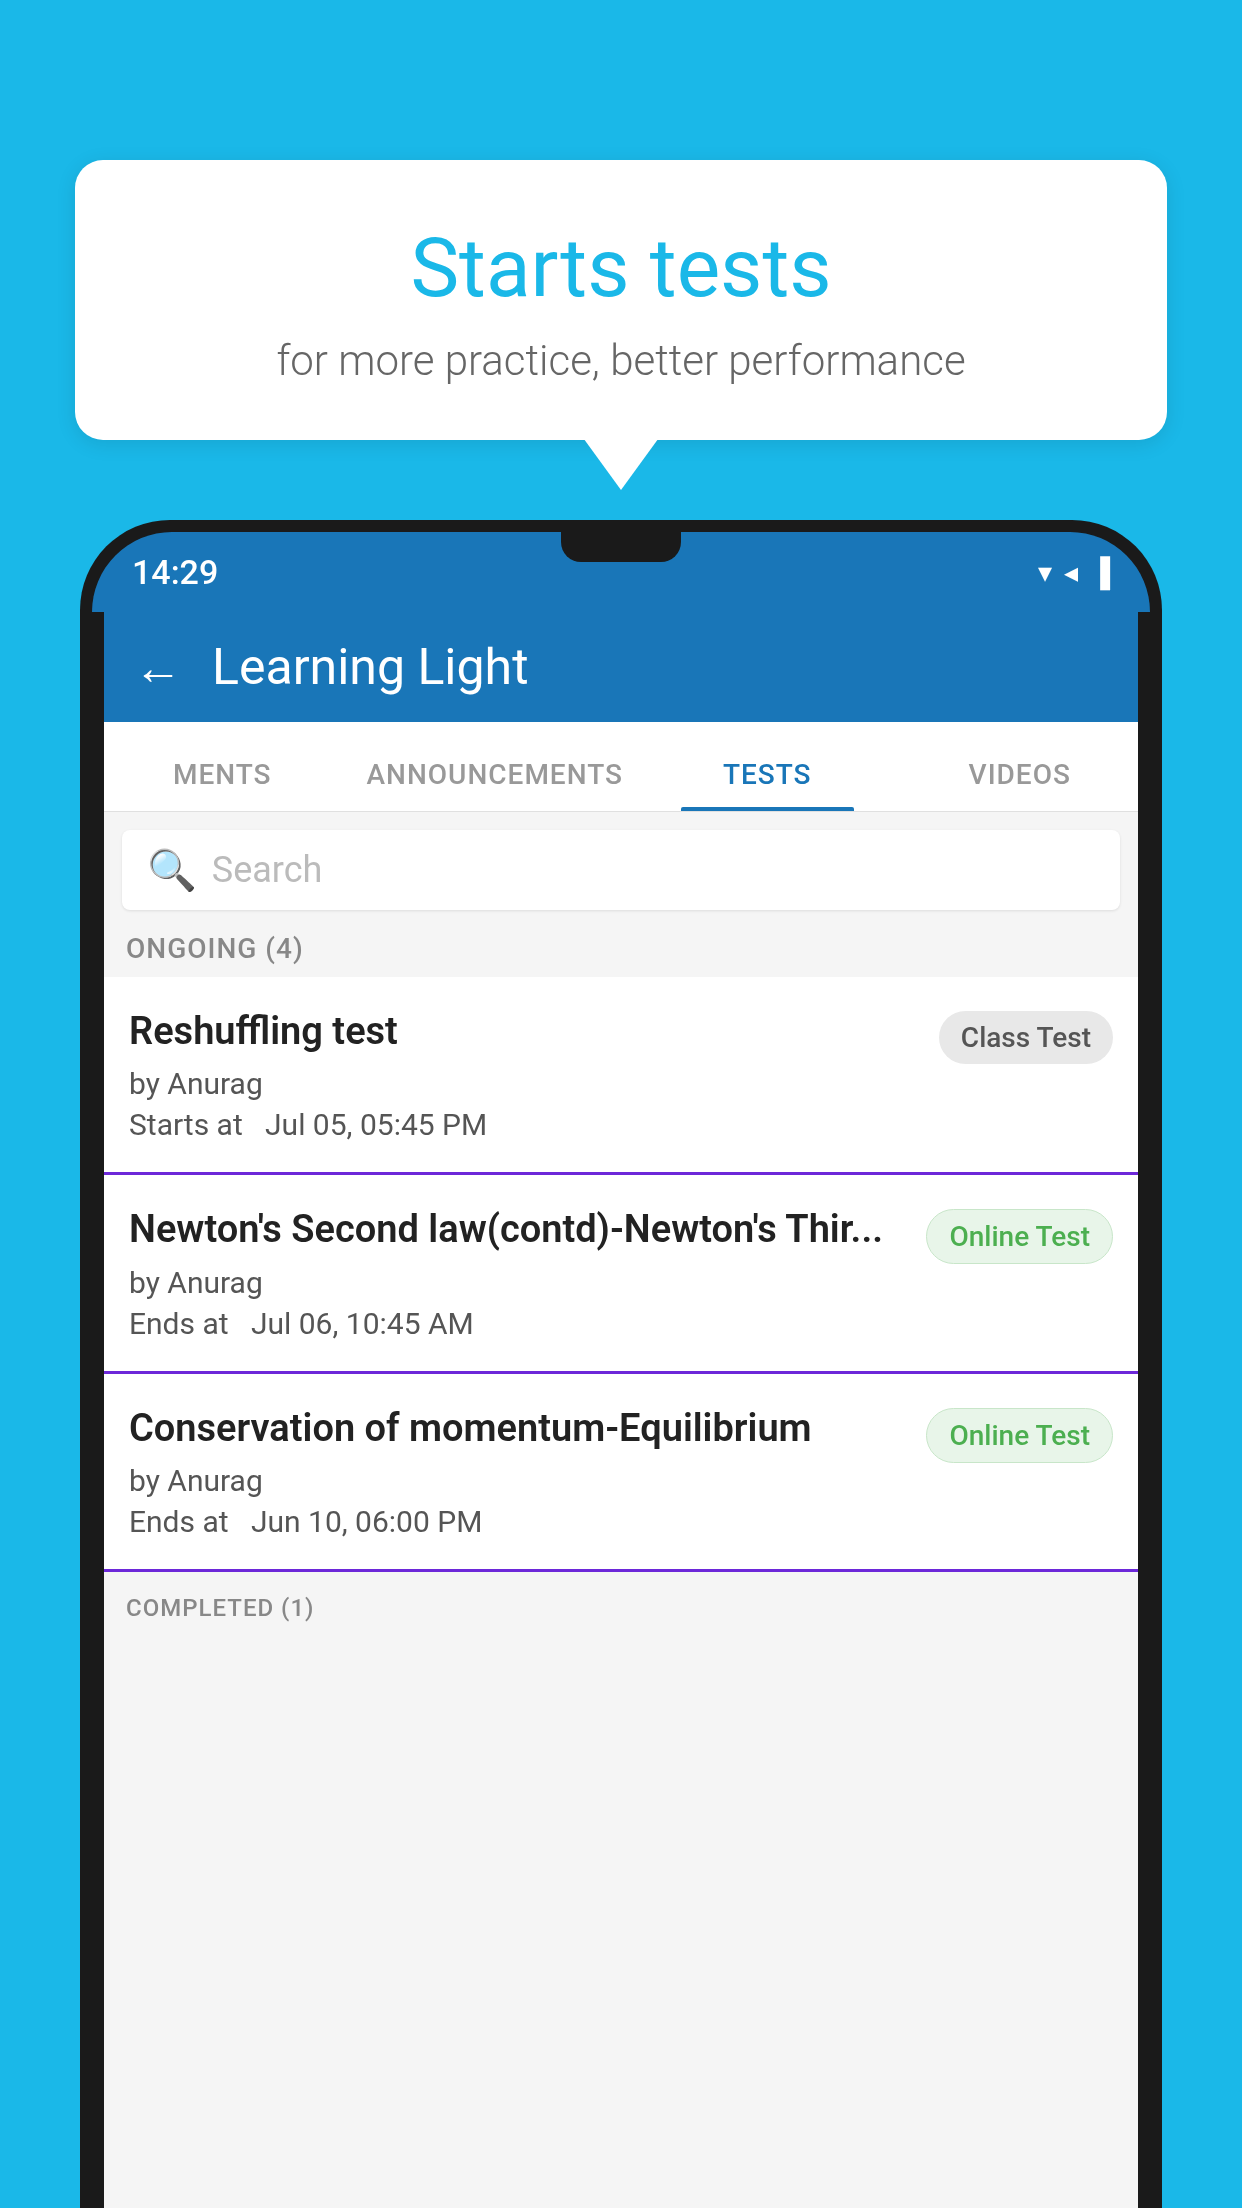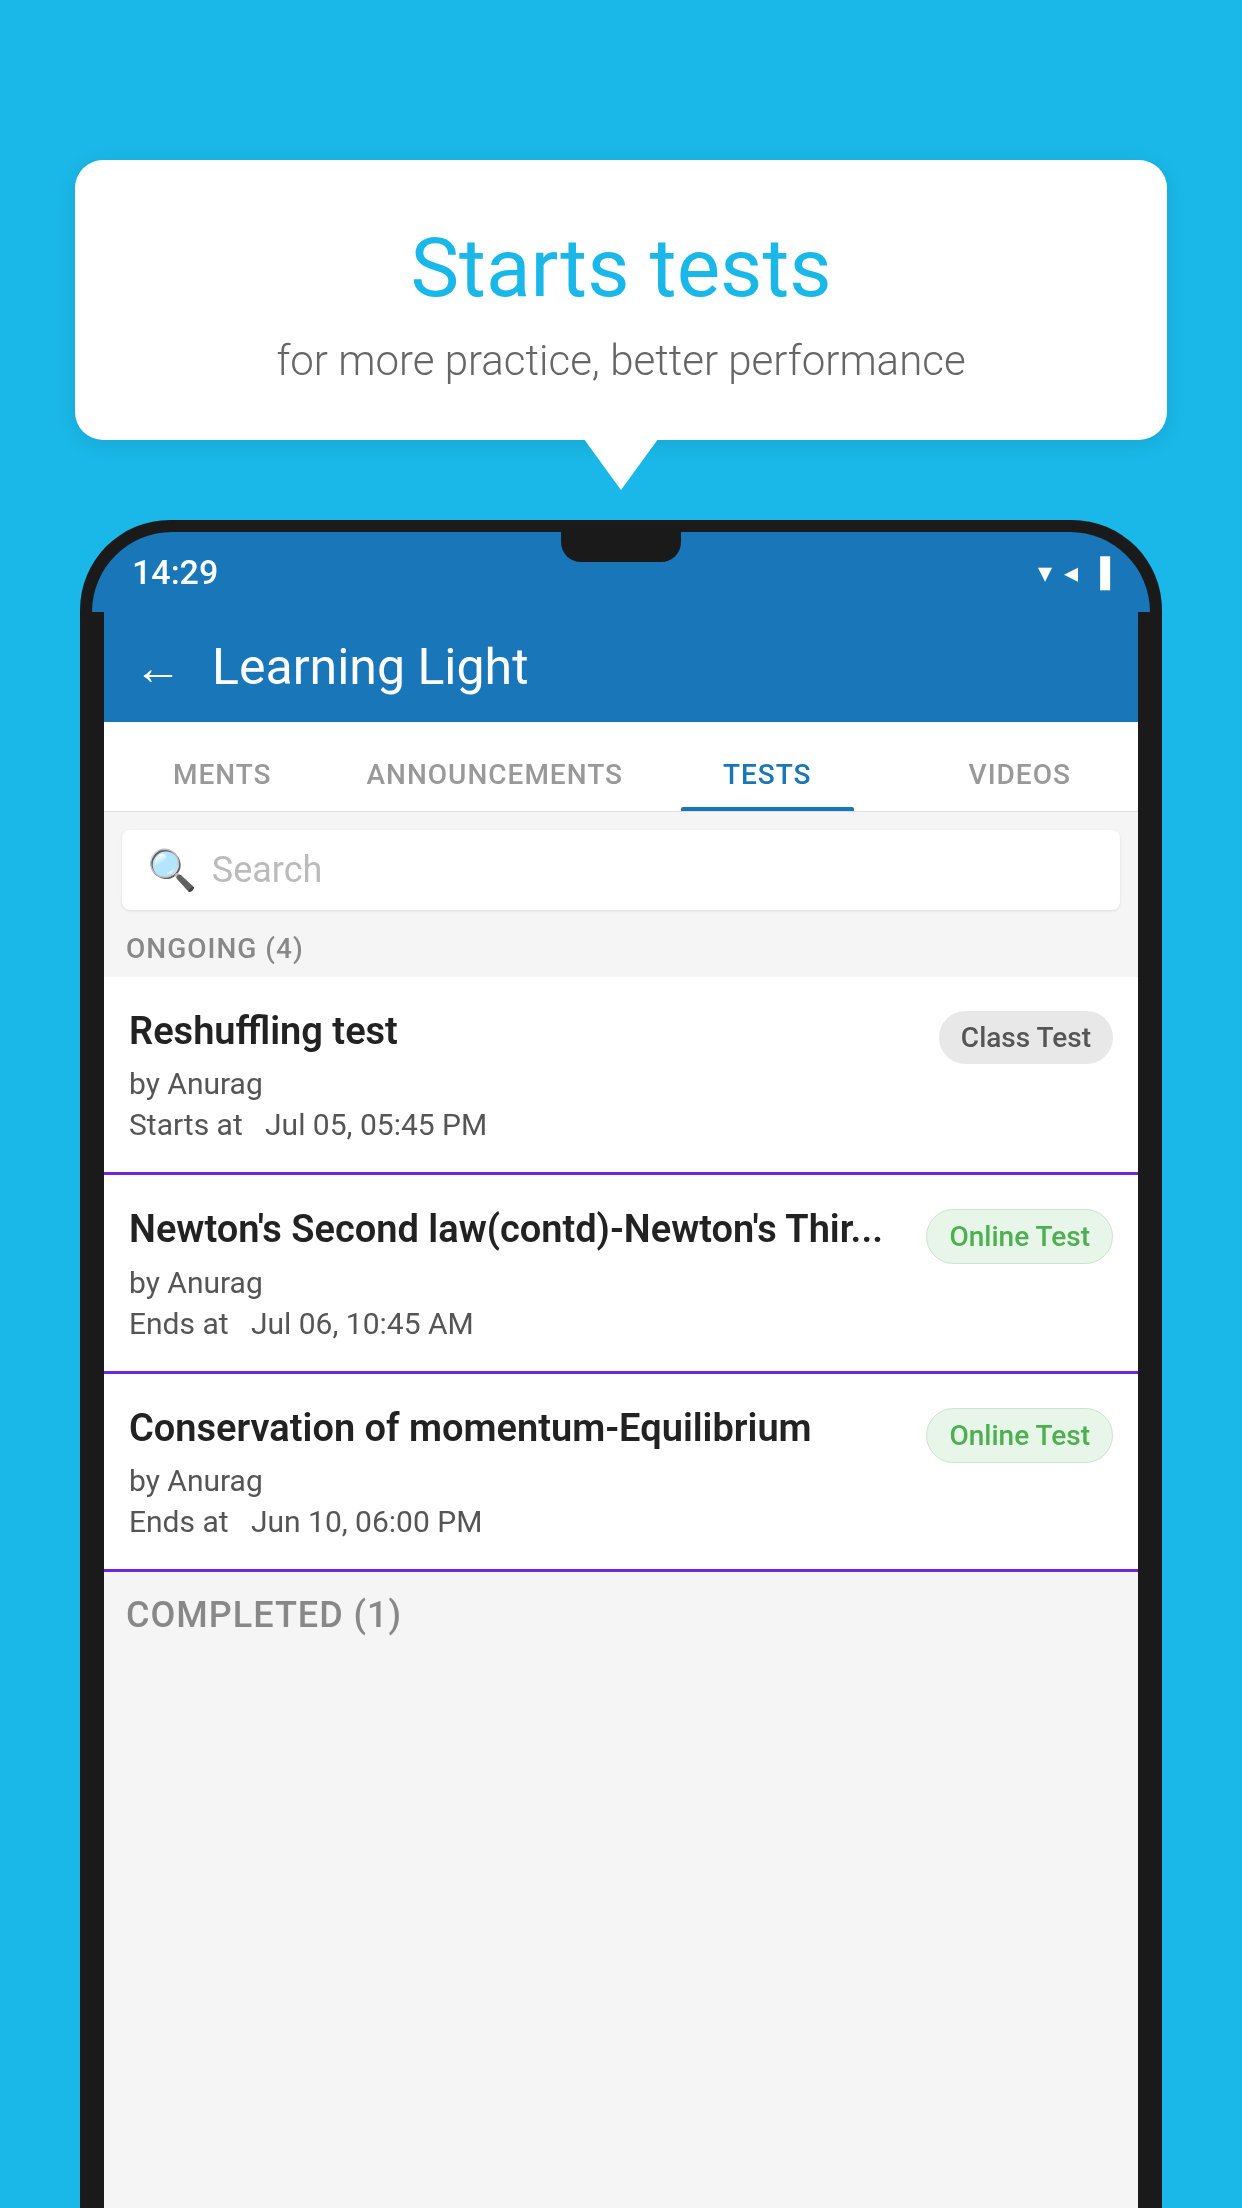--- a/index.html
+++ b/index.html
@@ -283,21 +283,21 @@
       transform: translateX(-50%);
       width: 120px;
       height: 30px;
       background: #1a1a1a;
       border-radius: 0 0 20px 20px;
       z-index: 10;
     }
 
     .completed-section {
       padding: 22px 22px 12px;
-      font-size: 36px;
+      font-size: 24px;
       color: #888;
       font-weight: 500;
       letter-spacing: 1px;
       background: #f5f5f5;
     }
   </style>
 </head>
 <body>
 
 <div class="speech-bubble">

